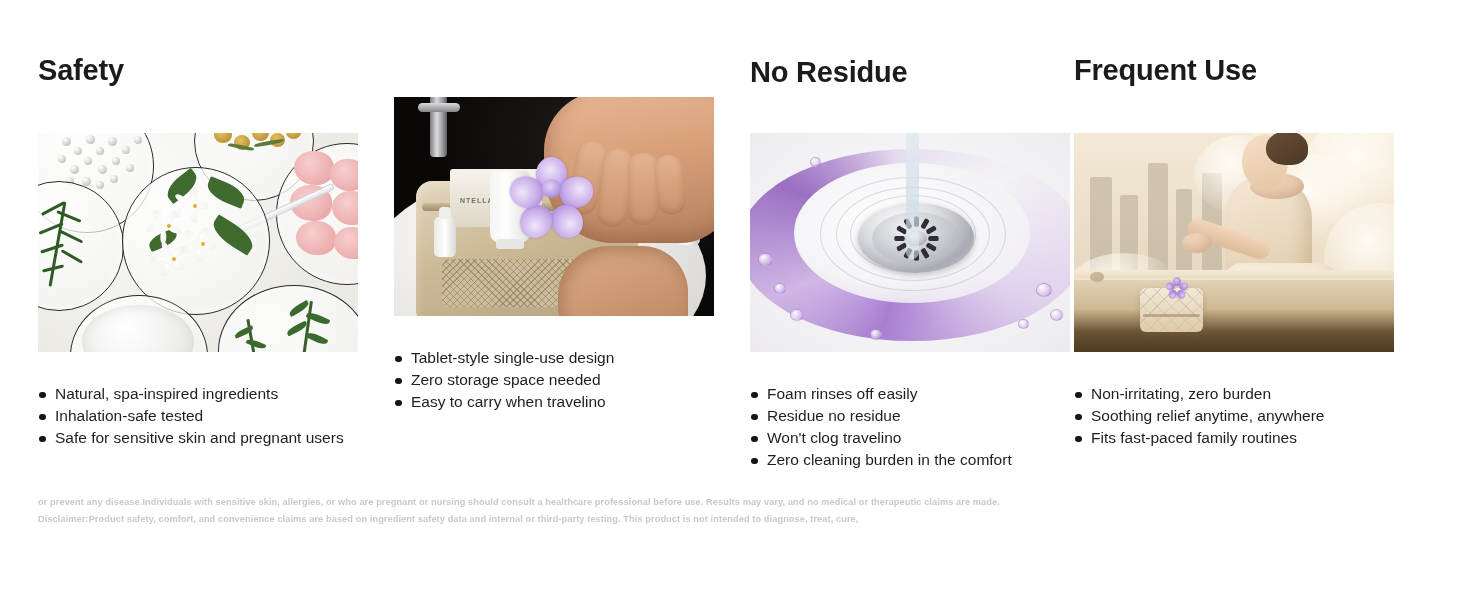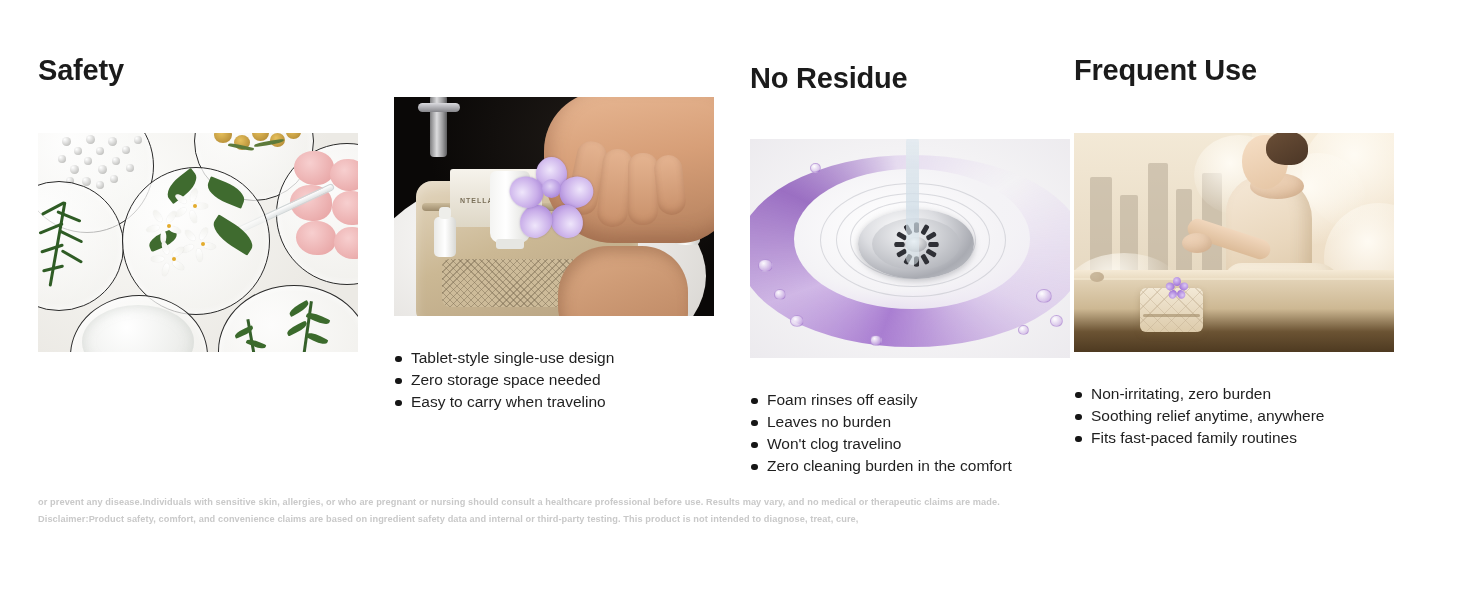--- a/index.html
+++ b/index.html
@@ -28,21 +28,21 @@
     display: flex;
     gap: 0;
   }
   .col {
     width: 356px;
     margin-right: 0;
   }
   .col + .col { margin-left: 0; }
   .col:nth-child(1) { width: 320px; margin-right: 36px; }
   .col:nth-child(2) { width: 320px; margin-right: 36px; }
-  .col:nth-child(3) { width: 288px; margin-right: 36px; margin-top: 6px; }
+  .col:nth-child(3) { width: 288px; margin-right: 36px; }
   .col:nth-child(4) { width: 289px; }
 
   .col-title {
     font-size: 29px;
     line-height: 32px;
     font-weight: bold;
     color: #1b1b1b;
     letter-spacing: -0.2px;
     margin: 0;
     white-space: nowrap;
@@ -414,20 +414,25 @@
         <div class="fern" style="left:268px; top:168px; width:2.5px; height:56px; background:#35602a; transform:rotate(8deg);"></div>
         <div class="leafy" style="left:250px; top:172px; width:22px; height:7px; transform:rotate(-30deg); background:#3b6a2c;"></div>
         <div class="leafy" style="left:268px; top:182px; width:24px; height:7px; transform:rotate(24deg); background:#3b6a2c;"></div>
         <div class="leafy" style="left:248px; top:192px; width:22px; height:7px; transform:rotate(-26deg); background:#3b6a2c;"></div>
         <div class="leafy" style="left:268px; top:202px; width:22px; height:7px; transform:rotate(26deg); background:#3b6a2c;"></div>
         <div class="fern" style="left:212px; top:186px; width:2.5px; height:42px; background:#35602a; transform:rotate(-10deg);"></div>
         <div class="leafy" style="left:196px; top:196px; width:20px; height:6px; transform:rotate(-24deg); background:#3b6a2c;"></div>
         <div class="leafy" style="left:208px; top:208px; width:20px; height:6px; transform:rotate(22deg); background:#3b6a2c;"></div>
       </div>
 
+      <ul class="bullets">
+        <li><span class="dot"></span><span>Natural, spa-inspired ingredients</span></li>
+        <li><span class="dot"></span><span>Inhalation-safe tested</span></li>
+        <li><span class="dot"></span><span>Safe for sensitive skin and pregnant users</span></li>
+      </ul>
     </div>
 
     <div class="col">
 
       <div class="photo p2">
         <div class="bg"></div>
         <div class="basin"></div>
         <div class="faucet"></div>
 
         <div class="pouch">
@@ -505,21 +510,21 @@
         <div class="bub" style="left:40px; top:176px; width:12px; height:10px;"></div>
         <div class="bub" style="left:286px; top:150px; width:14px; height:12px;"></div>
         <div class="bub" style="left:300px; top:176px; width:11px; height:10px;"></div>
         <div class="bub" style="left:268px; top:186px; width:9px; height:8px;"></div>
         <div class="bub" style="left:120px; top:196px; width:10px; height:9px;"></div>
         <div class="bub" style="left:60px; top:24px; width:9px; height:8px;"></div>
       </div>
 
       <ul class="bullets">
         <li><span class="dot"></span><span>Foam rinses off easily</span></li>
-        <li><span class="dot"></span><span>Leaves no burden</span></li>
+        <li><span class="dot"></span><span>Residue no residue</span></li>
         <li><span class="dot"></span><span>Won't clog travelino</span></li>
         <li><span class="dot"></span><span>Zero cleaning burden in the comfort</span></li>
       </ul>
     </div>
 
     <div class="col">
       <h2 class="col-title">Frequent Use</h2>
 
       <div class="photo p4">
         <div class="bg"></div>

